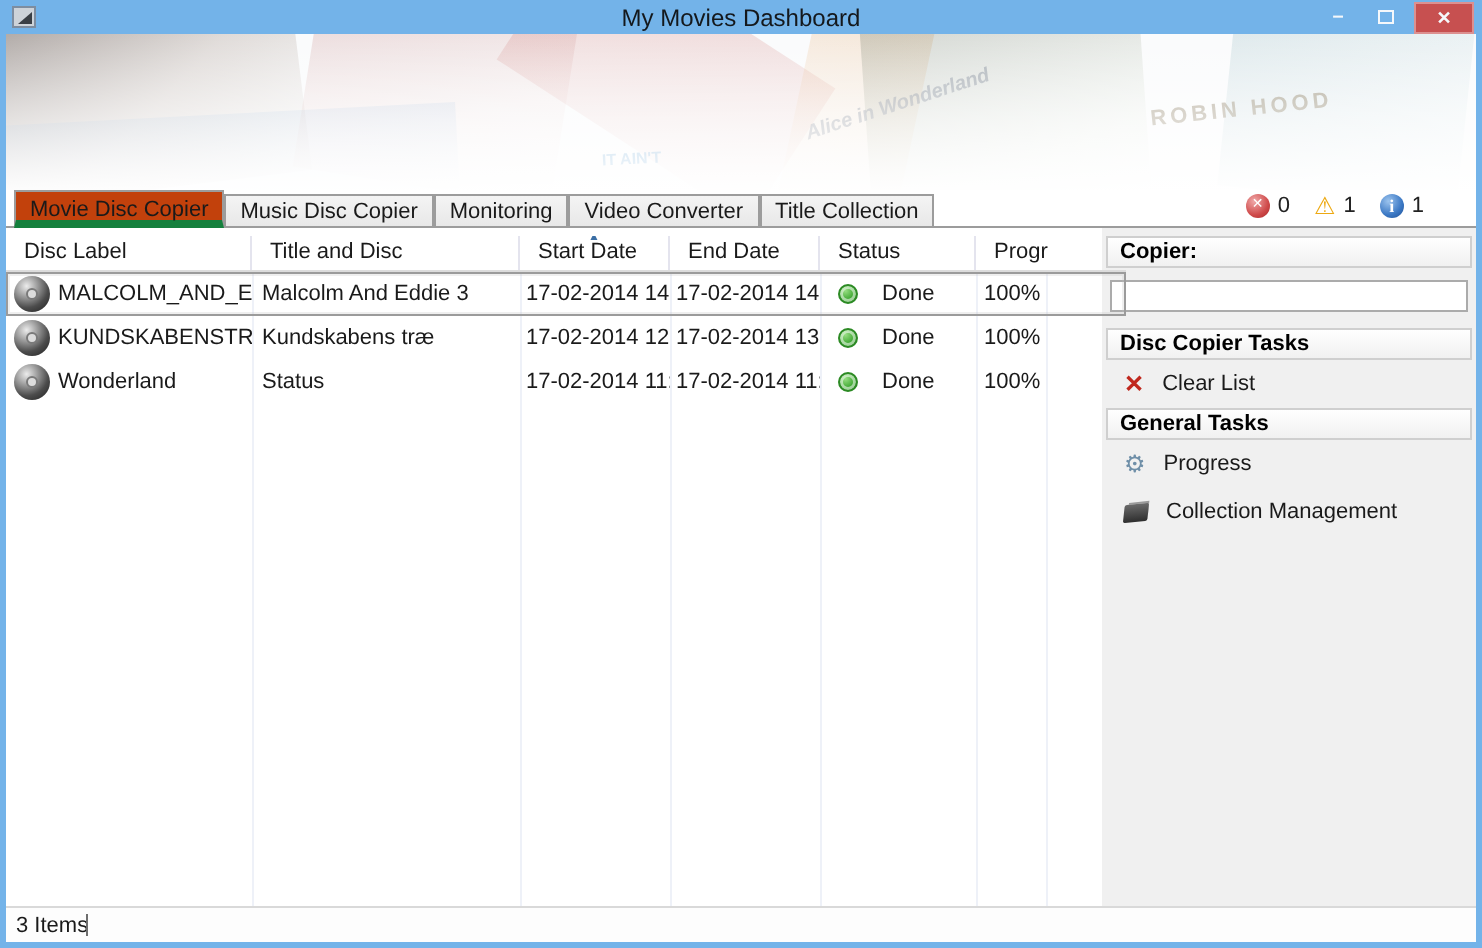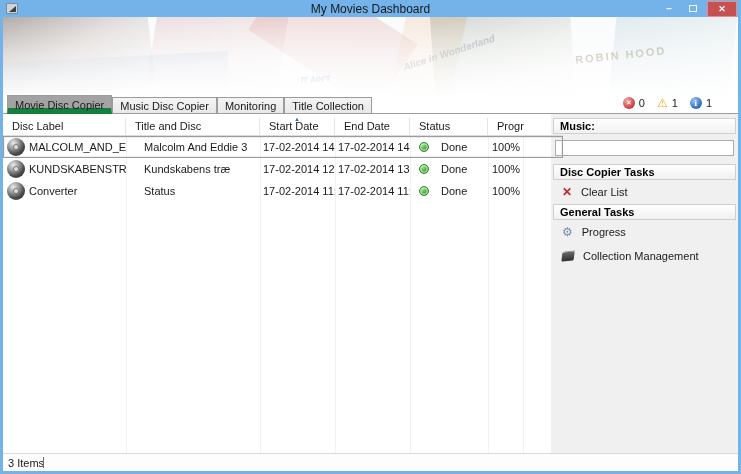--- a/index.html
+++ b/index.html
@@ -63,21 +63,21 @@
   
   .tabstrip {
     position:relative; height:19px; border-bottom:1px solid #9c9c9c;
     display:flex; align-items:flex-end; padding-left:4px; background:#fff;
   }
   .tab {
     font-size:11px; color:#1a1a1a; border:1px solid #9c9c9c; border-bottom:none;
     padding:2px 7px 2px 7px; margin-right:0; background:linear-gradient(#f4f4f4,#e8e8e8);
     height:16px; line-height:12px; position:relative; cursor:default; white-space:nowrap;
   }
-  .tab.active { background:#a3a3a3; height:19px; line-height:15px; margin-bottom:-1px; border-bottom:6px solid #15803d; z-index:2; }
+  .tab.active { background:#c2410c; height:19px; line-height:15px; margin-bottom:-1px; border-bottom:4px solid #15803d; z-index:2; }
   .notif-area { position:absolute; right:26px; top:2px; display:flex; align-items:center; gap:12px; font-size:11px; color:#222; }
   .notif { display:flex; align-items:center; gap:4px; }
   .icon-error { width:12px; height:12px; border-radius:50%;
      background:radial-gradient(circle at 35% 30%, #f0a9a9, #cf4a4a 60%, #a82626); position:relative; }
   .icon-error::after { content:"✕"; position:absolute; inset:0; color:#fff; font-size:7px; line-height:12px; text-align:center; }
   .icon-warning { color:#eda912; font-size:12px; line-height:12px; }
   .icon-info { width:12px; height:12px; border-radius:50%;
      background:radial-gradient(circle at 35% 30%, #9cc4ee, #3b78c4 60%, #1f4f93); position:relative; }
   .icon-info::after { content:"i"; position:absolute; inset:0; color:#fff; font-size:9px; font-weight:bold; line-height:12px; text-align:center; font-family:"Liberation Serif", serif; }
   
@@ -88,21 +88,21 @@
   .gl0{left:123px}.gl1{left:257px}.gl2{left:332px}.gl3{left:407px}.gl4{left:485px}.gl5{left:520px}
   .lv-header { display:flex; height:18px; border-bottom:1px solid #dcdcdc; font-size:11px; color:#1a1a1a; }
   .hcell { padding:2px 0 0 9px; border-right:1px solid #e4e4ee; position:relative; white-space:nowrap; overflow:hidden; }
   .hc0{width:123px}.hc1{width:134px}.hc2{width:75px}.hc3{width:75px}.hc4{width:78px}.hc5{width:36px; border-right:none;}
   .sort-arrow { position:absolute; top:-2px; left:34px; font-size:6px; color:#3b6ea5; }
   .lv-rows { position:relative; }
   .lv-row { display:flex; align-items:center; height:22px; font-size:11px; color:#1a1a1a; position:relative; }
   .lv-row.selected { outline:1px solid #9b9b9b; outline-offset:-1px; box-shadow:inset 0 0 0 2px rgba(190,190,190,.25); }
   .cell { white-space:nowrap; overflow:hidden; }
   .c-label { width:123px; display:flex; align-items:center; gap:4px; padding-left:4px; }
-  .c-title { width:134px; padding-left:18px; }
+  .c-title { width:134px; padding-left:5px; }
   .c-start { width:75px; padding-left:3px; }
   .c-end   { width:75px; padding-left:3px; }
   .c-status{ width:78px; display:flex; align-items:center; gap:12px; padding-left:9px; }
   .c-prog  { width:36px; padding-left:4px; }
   .disc-icon { width:18px; height:18px; border-radius:50%; flex:none;
      background:radial-gradient(circle at 35% 28%, #ececec 0%, #9f9f9f 30%, #4c4c4c 62%, #1d1d1d 100%);
      position:relative; }
   .disc-icon .hole { position:absolute; left:6px; top:6px; width:6px; height:6px; border-radius:50%;
      background:#dcdcdc; border:1px solid #7a7a7a; }
   .done-icon { width:10px; height:10px; border-radius:50%; flex:none;
@@ -161,20 +161,21 @@
       <span class="poster-text pt-alice2">Alice in Wonderland</span>
       <span class="poster-text pt-robin">ROBIN HOOD</span>
       <span class="poster-text pt-itaint">IT AIN'T</span>
       <div class="banner-fade"></div>
     </div>
 
     <div class="tabstrip">
       <span class="tab active">Movie Disc Copier</span>
       <span class="tab">Music Disc Copier</span>
       <span class="tab">Monitoring</span>
+      <span class="tab">Video Converter</span>
       <span class="tab">Title Collection</span>
       <span class="notif-area">
         <span class="notif">
           <span class="icon-error"></span>
           <span>0</span>
         </span>
         <span class="notif">
           <span class="icon-warning">⚠</span>
           <span>1</span>
         </span>
@@ -242,38 +243,38 @@
                 <span>Done</span>
               </div>
               <div class="cell c-prog">100%</div>
             </div>
 
             <div class="lv-row">
               <div class="cell c-label">
                 <span class="disc-icon">
                     <span class="hole"></span>
                   </span>
-                <span>Converter</span>
+                <span>Wonderland</span>
               </div>
               <div class="cell c-title">Status</div>
               <div class="cell c-start">17-02-2014 11:31:12</div>
               <div class="cell c-end">17-02-2014 11:47:37</div>
               <div class="cell c-status">
                 <span class="done-icon"></span>
                 <span>Done</span>
               </div>
               <div class="cell c-prog">100%</div>
             </div>
 
           </div>
         </div>
       </div>
 
       <div class="sidebar">
-        <div class="sb-header">Music:</div>
+        <div class="sb-header">Copier:</div>
         <input class="sb-search-input" value="" style="">
         <div class="sb-header">Disc Copier Tasks</div>
         <div class="sb-item">
           <span class="icon-clear">✕</span>
           <span>Clear List</span>
         </div>
         <div class="sb-header">General Tasks</div>
         <div class="sb-item">
           <span class="icon-gear">⚙</span>
           <span>Progress</span>

